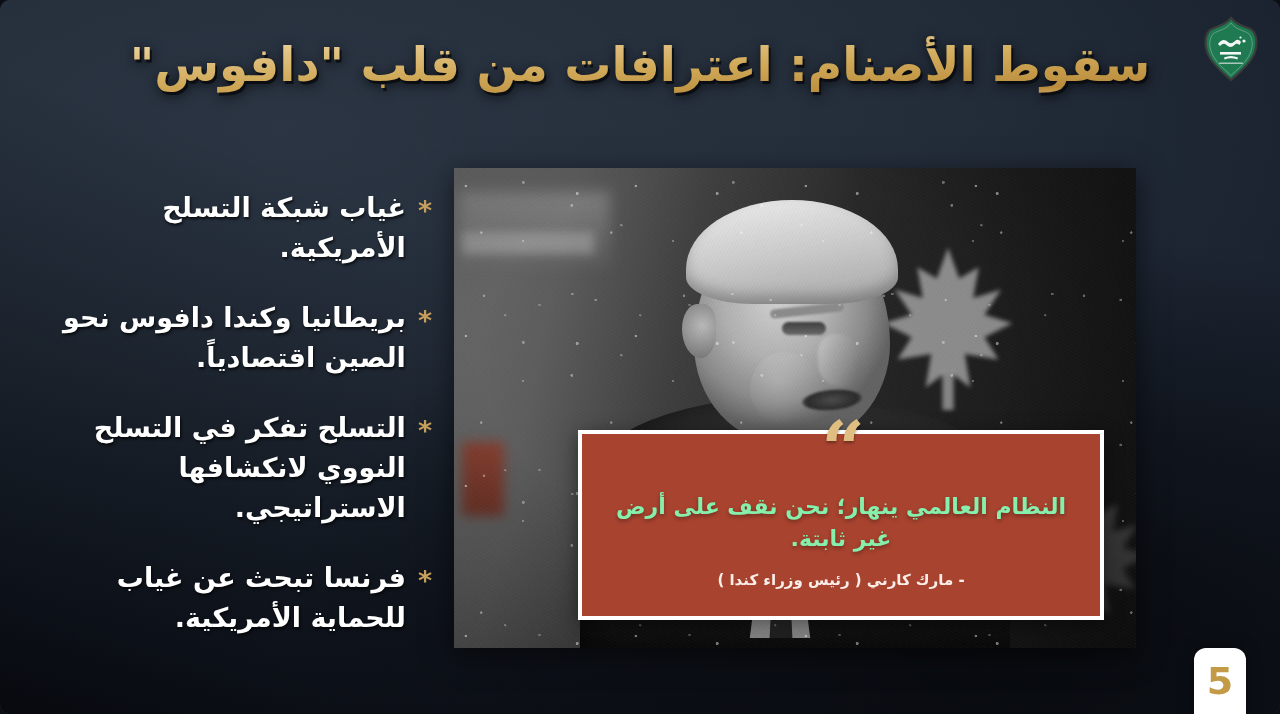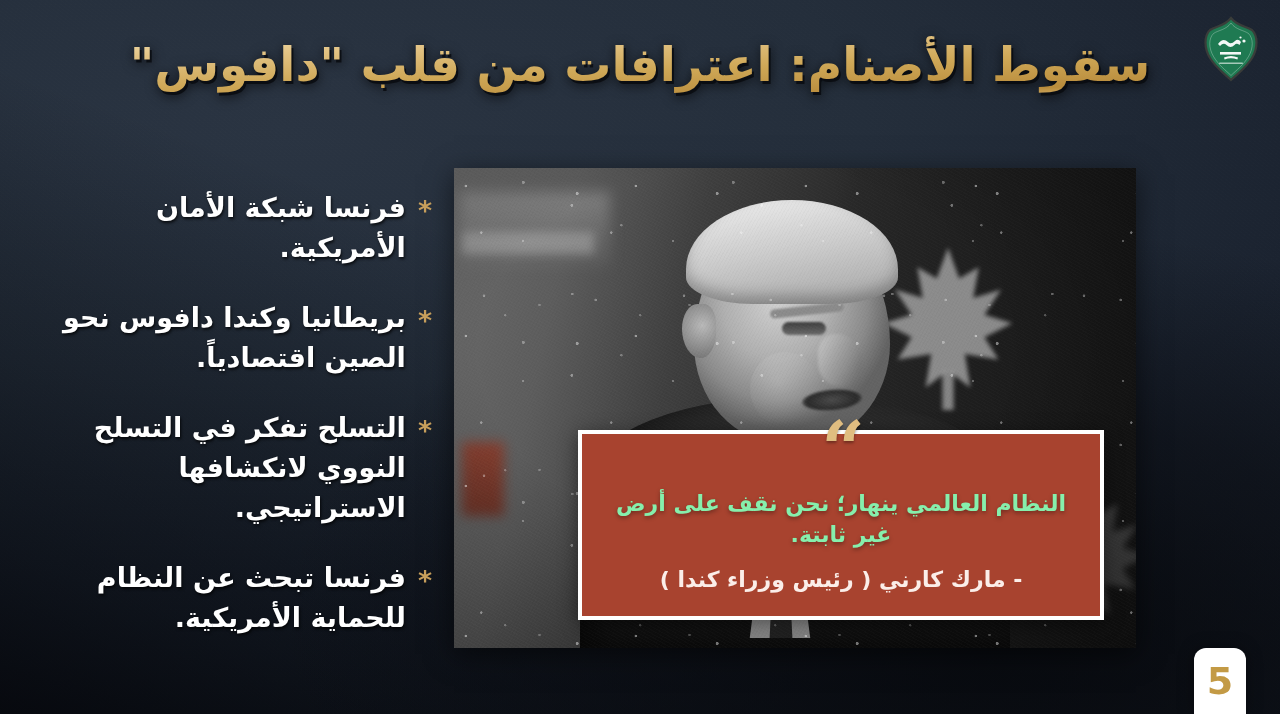--- a/index.html
+++ b/index.html
@@ -9,20 +9,21 @@
     background: #0b0e14;
   }
   #slide {
     position: relative;
     width: 1280px;
     height: 714px;
     overflow: hidden;
     background: #222c38;
     font-family: "DejaVu Sans", "Liberation Sans", sans-serif;
     user-select: none;
+    border-radius: 10px;
   }
   
   .bg-base {
     position: absolute;
     inset: 0;
     background:
       radial-gradient(120% 95% at 22% 18%, #2a3442 0%, #242e3b 38%, #1b2330 68%, #141a24 100%);
   }
   .bg-vignette {
     position: absolute;
@@ -338,21 +339,21 @@
     color: #86efac;
     font-size: 22px;
     font-weight: 700;
     line-height: 1.42;
     text-align: center;
     margin-top: 24px;
     text-shadow: 0 2px 4px rgba(0,0,0,.35);
   }
   .quote-attrib {
     color: #fbeee9;
-    font-size: 22px;
+    font-size: 15px;
     font-weight: 700;
     text-align: center;
     margin-top: 17px;
     letter-spacing: .2px;
   }
 
   
   .page-badge {
     position: absolute;
     right: 34px;
@@ -400,33 +401,33 @@
         </g>
       </g>
     </svg>
   </div>
 
   <div class="title">سقوط الأصنام: اعترافات من قلب "دافوس"</div>
 
   <div class="bullets">
     <div class="bullet">
       <span class="bullet-marker">*</span>
-      <span class="bullet-text">فرنسا شبكة الأمان الأمريكية.</span>
+      <span class="bullet-text">غياب شبكة التسلح الأمريكية.</span>
     </div>
     <div class="bullet">
       <span class="bullet-marker">*</span>
       <span class="bullet-text">بريطانيا وكندا دافوس نحو الصين اقتصادياً.</span>
     </div>
     <div class="bullet">
       <span class="bullet-marker">*</span>
       <span class="bullet-text">التسلح تفكر في التسلح النووي لانكشافها الاستراتيجي.</span>
     </div>
     <div class="bullet">
       <span class="bullet-marker">*</span>
-      <span class="bullet-text">فرنسا تبحث عن النظام للحماية الأمريكية.</span>
+      <span class="bullet-text">فرنسا تبحث عن غياب للحماية الأمريكية.</span>
     </div>
   </div>
 
   <div class="photo">
     <div class="photo-scene">
       <div class="ph-bg"></div>
       <div class="ph-banner"></div>
       <div class="ph-banner2"></div>
       <div class="ph-flagpanel"></div>
 

